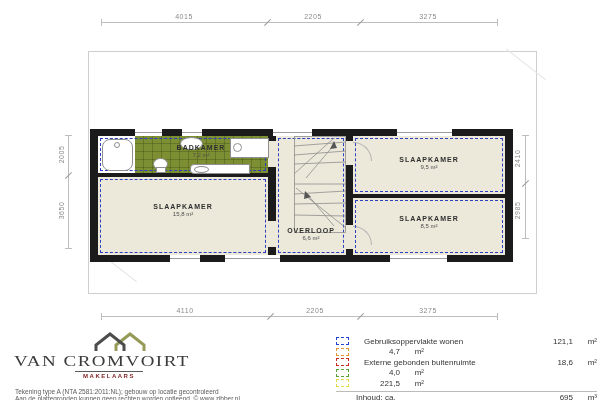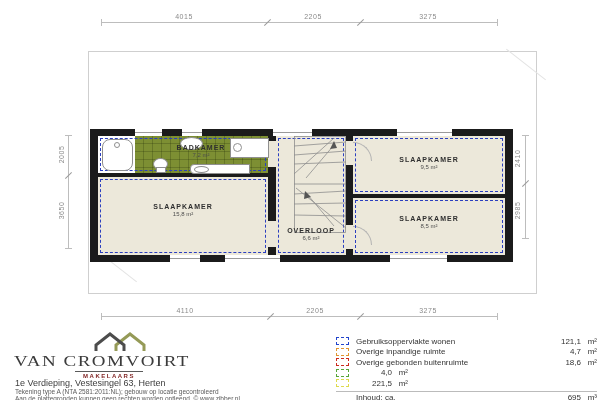--- a/index.html
+++ b/index.html
@@ -34,21 +34,21 @@
   .arc { position:absolute; border:1px solid #b3b3b3; border-left:none; border-bottom:none;
          border-radius:0 100% 0 0; background:transparent; }
   .fix { position:absolute; background:#fff; border:1px solid #8f8f8f; }
   .ell { border-radius:50%; }
   .rlabel { position:absolute; width:90px; text-align:center; color:#2f2f2f; }
   .rlabel .n { font-size:7px; font-weight:bold; letter-spacing:1px; line-height:8px; white-space:nowrap; }
   .rlabel .a { font-size:6px; color:#4d4d4d; line-height:7px; }
 
   
   .legend { position:absolute; left:336px; top:336px; width:261px; }
-  .lrow { display:flex; align-items:center; height:10.5px; font-size:8px; color:#333; }
+  .lrow { display:flex; align-items:center; height:10.5px; font-size:8px; color:#333;gap:8px; }
   .lkey { width:11px; height:6px; border:1px dashed #888; margin-right:7px; flex:none; }
   .llabel { flex:1; white-space:nowrap; }
   .lval { width:36px; text-align:right; }
   .lunit { width:16px; text-align:right; }
   .lsep { border-top:1px solid #bbb; margin:2px 0 1px; }
 
   
   .brand { position:absolute; left:14px; top:331px; width:320px; height:69px; }
   .roofs { position:absolute; left:78px; top:0; }
   .wordmark { position:absolute; left:0; top:21px; font-family:"Liberation Serif", serif;
@@ -192,27 +192,26 @@
 
   <div class="legend">
     <div class="lrow">
       <div class="lkey" style="border-color: rgb(34, 68, 204);"></div>
       <div class="llabel">Gebruiksoppervlakte wonen</div>
       <div class="lval">121,1</div>
       <div class="lunit">m²</div>
     </div>
     <div class="lrow">
       <div class="lkey" style="border-color: rgb(224, 149, 47);"></div>
-      <div class="llabel">Overige inpandige ruimte</div>
       <div class="lval">4,7</div>
       <div class="lunit">m²</div>
     </div>
     <div class="lrow">
       <div class="lkey" style="border-color: rgb(204, 42, 30);"></div>
-      <div class="llabel">Overige gebonden buitenruimte</div>
+      <div class="llabel">Externe gebonden buitenruimte</div>
       <div class="lval">18,6</div>
       <div class="lunit">m²</div>
     </div>
     <div class="lrow">
       <div class="lkey" style="border-color: rgb(87, 166, 57);"></div>
       <div class="lval">4,0</div>
       <div class="lunit">m²</div>
     </div>
     <div class="lrow">
       <div class="lkey" style="border-color: rgb(222, 219, 78);"></div>
@@ -228,18 +227,17 @@
   </div>
 
   <div class="brand">
     <svg class="roofs" width="58" height="21" viewBox="0 0 58 21">
       <path d="M24 20 V14 L38 3 L52 14 V20" fill="none" stroke="#959a57" stroke-width="3"></path>
       <path d="M4 20 V14 L18 3 L32 14 V20" fill="none" stroke="#4c4c4c" stroke-width="3"></path>
     </svg>
     <div class="wordmark">VAN CROMVOIRT</div>
     <div class="brandline"></div>
     <div class="tagline">MAKELAARS</div>
-    <div class="address">1e Verdieping, Vestesingel 63, Herten</div>
     <div class="fine" style="top:57px;">Tekening type A (NTA 2581:2011:NL); gebouw op locatie gecontroleerd</div>
     <div class="fine" style="top:63.5px;">Aan de plattegronden kunnen geen rechten worden ontleend. © www.zibber.nl</div>
   </div>
 
 </div>
 
 </body></html>

